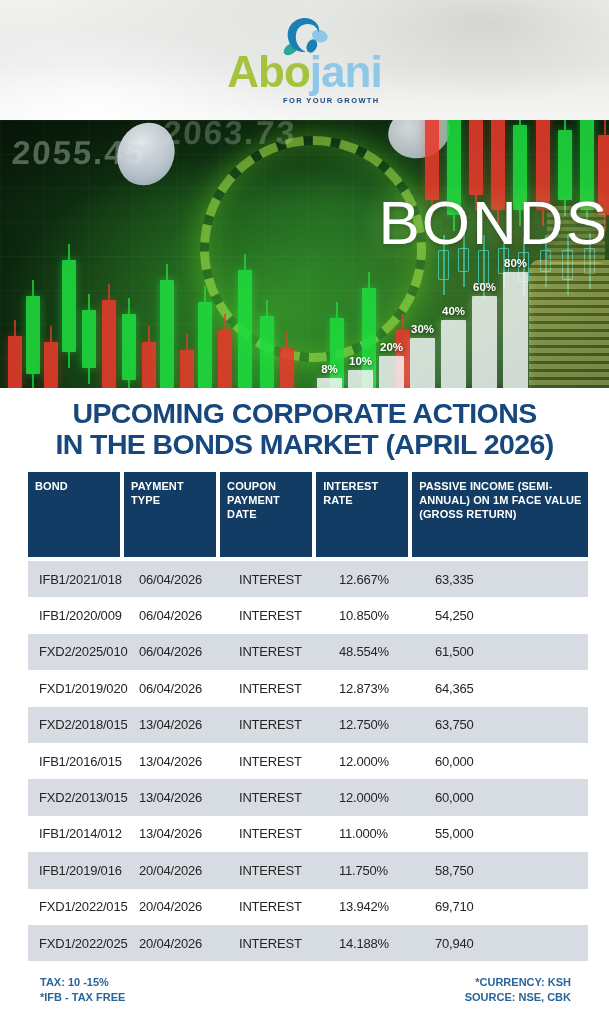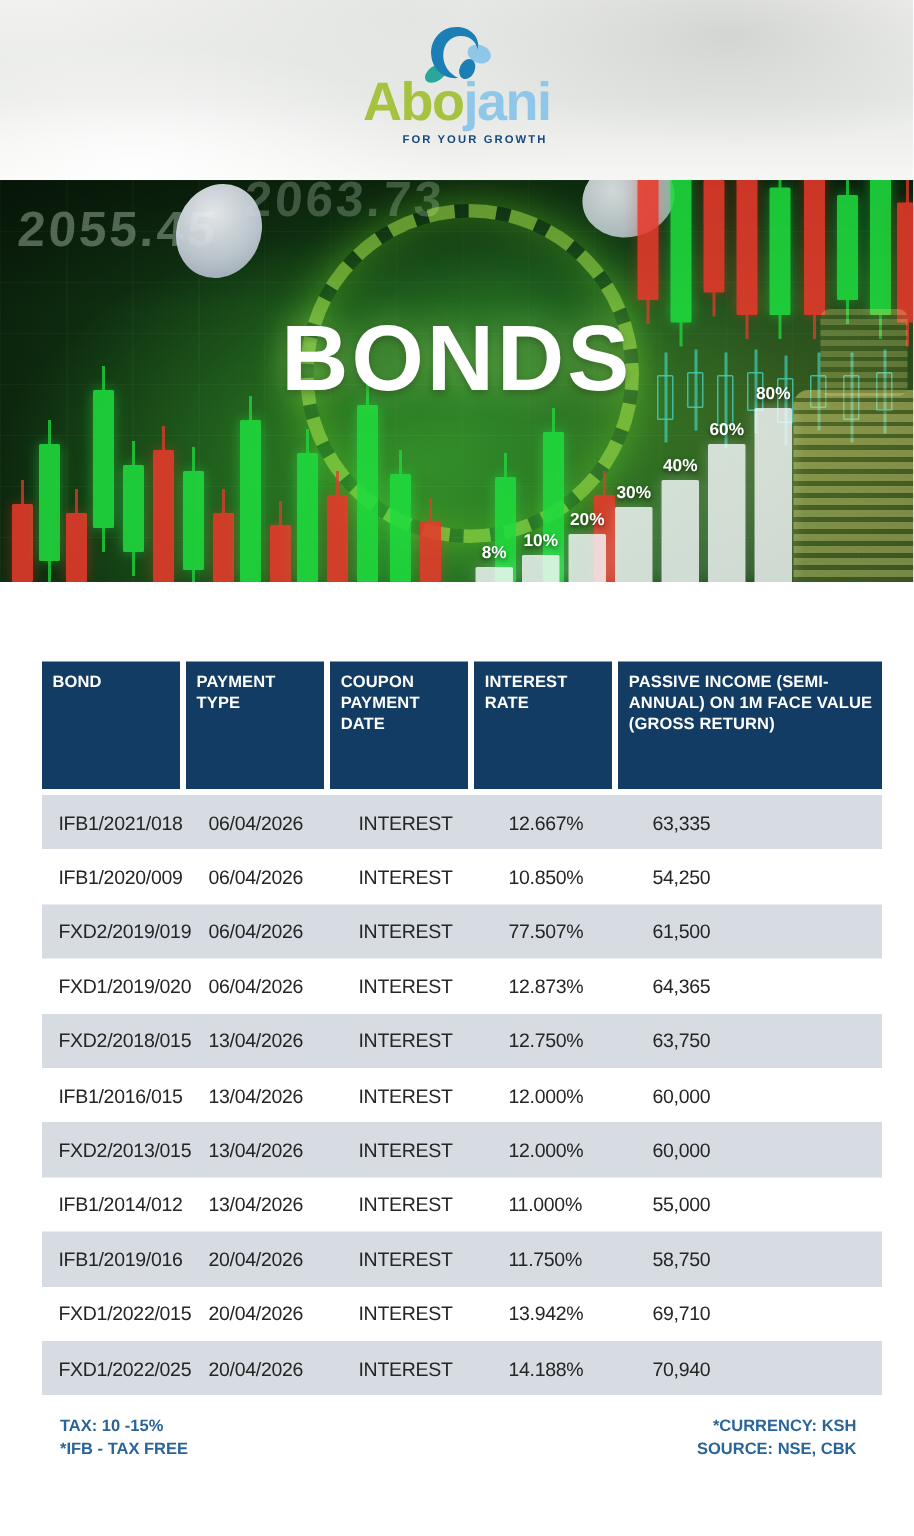--- a/index.html
+++ b/index.html
@@ -10,21 +10,21 @@
   
   .sky { position:relative; height:120px;
     background:
       radial-gradient(ellipse 300px 120px at 15% 95%, rgba(255,255,255,.9), transparent 70%),
       radial-gradient(ellipse 260px 110px at 80% 20%, rgba(205,207,204,.8), transparent 70%),
       radial-gradient(ellipse 320px 140px at 45% 10%, rgba(226,228,226,.9), transparent 75%),
       linear-gradient(180deg,#f1f2f0 0%,#e8eae7 55%,#f6f6f4 100%);
   }
   .logo { position:absolute; left:50%; top:50px; transform:translateX(-50%); text-align:center; }
   .logo-icon { position:absolute; left:calc(50% - 24px); top:-34px; width:48px; height:44px; }
-  .logo-text { font-size:36px; font-weight:bold; letter-spacing:-1px; line-height:1; white-space:nowrap; }
+  .logo-text { font-size:44px; font-weight:bold; letter-spacing:-1px; line-height:1; white-space:nowrap; }
   .logo-green { color:var(--logo-green,#a6c33f); }
   .logo-blue  { color:var(--logo-blue,#8fc7e9); }
   .tagline { text-align:right; font-size:7.5px; font-weight:bold; letter-spacing:1.4px;
              color:var(--navy,#17477c); margin-top:2px; padding-right:2px; }
 
   
   .hero { position:relative; height:268px; overflow:hidden;
     background:
       radial-gradient(ellipse 420px 240px at 45% 70%, rgba(90,230,60,.38), transparent 65%),
       radial-gradient(ellipse 300px 200px at 88% 60%, rgba(200,190,60,.22), transparent 70%),
@@ -56,22 +56,22 @@
   .candle.g { background:var(--candle-green,#1fdc3e); box-shadow:0 0 9px rgba(40,255,80,.45); }
   .candle.r { background:var(--candle-red,#e8392b);  box-shadow:0 0 9px rgba(255,60,40,.40); }
   .candle.o { background:transparent; border:1.5px solid rgba(70,225,210,.8); box-shadow:none; width:11px; }
   .candle.o .wick { background:rgba(70,225,210,.8); left:4px; }
   .bars { position:absolute; right:81px; bottom:0; display:flex; align-items:flex-end; gap:6px; }
   .bar-col { display:flex; flex-direction:column; align-items:center; }
   .bar-label { font-size:11.5px; font-weight:bold; color:#fff; margin-bottom:3px;
                text-shadow:0 1px 3px rgba(0,0,0,.55); white-space:nowrap; }
   .bar { width:25px; background:rgba(248,250,252,.82); border-radius:1px 1px 0 0;
          box-shadow:0 0 10px rgba(255,255,255,.25); }
-  .hero-title { position:absolute; left:0; right:0; top:89px; text-align:center;
-      font-size:62px; font-weight:bold; letter-spacing:2px; color:#fff; line-height:1;
+  .hero-title { position:absolute; left:0; right:0; top:72px; text-align:right;
+      font-size:62px; font-weight:normal; letter-spacing:2px; color:#fff; line-height:1;
       text-shadow:0 0 22px rgba(190,255,130,.45), 0 2px 6px rgba(0,0,0,.35); }
 
   
   .heading { margin-top:10px; text-align:center; color:var(--navy,#17477c);
       font-size:28.5px; font-weight:bold; letter-spacing:-.6px; line-height:31px; }
 
   
   .bonds-table { margin:12px 21px 0 28px; width:560px; }
   .thead { display:flex; height:85px; }
   .th { background:var(--table-header,#123c63); color:#fff; font-size:11px; font-weight:bold;
@@ -250,21 +250,22 @@
         </div>
         <div class="bar-col">
           <div class="bar-label">80%</div>
           <div class="bar" style="height: 116px;"></div>
         </div>
       </div>
     <h1 class="hero-title">BONDS</h1>
   </section>
 
   <h2 class="heading">
-    <br>
+    <span>UPCOMING CORPORATE ACTIONS</span><br>
+    <span>IN THE BONDS MARKET (APRIL 2026)</span>
   </h2>
 
   <div class="bonds-table">
     <div class="thead" id="thead">
         <div class="th">BOND</div>
         <div class="th">PAYMENT TYPE</div>
         <div class="th">COUPON PAYMENT DATE</div>
         <div class="th">INTEREST RATE</div>
         <div class="th">PASSIVE INCOME (SEMI-ANNUAL) ON 1M FACE VALUE (GROSS RETURN)</div>
       </div>
@@ -277,24 +278,24 @@
           <div class="td td4">63,335</div>
         </div>
         <div class="tr">
           <div class="td td0">IFB1/2020/009</div>
           <div class="td td1">06/04/2026</div>
           <div class="td td2">INTEREST</div>
           <div class="td td3">10.850%</div>
           <div class="td td4">54,250</div>
         </div>
         <div class="tr striped">
-          <div class="td td0">FXD2/2019/019</div>
+          <div class="td td0">FXD2/2025/010</div>
           <div class="td td1">06/04/2026</div>
           <div class="td td2">INTEREST</div>
-          <div class="td td3">77.507%</div>
+          <div class="td td3">48.554%</div>
           <div class="td td4">61,500</div>
         </div>
         <div class="tr">
           <div class="td td0">FXD1/2019/020</div>
           <div class="td td1">06/04/2026</div>
           <div class="td td2">INTEREST</div>
           <div class="td td3">12.873%</div>
           <div class="td td4">64,365</div>
         </div>
         <div class="tr striped">

